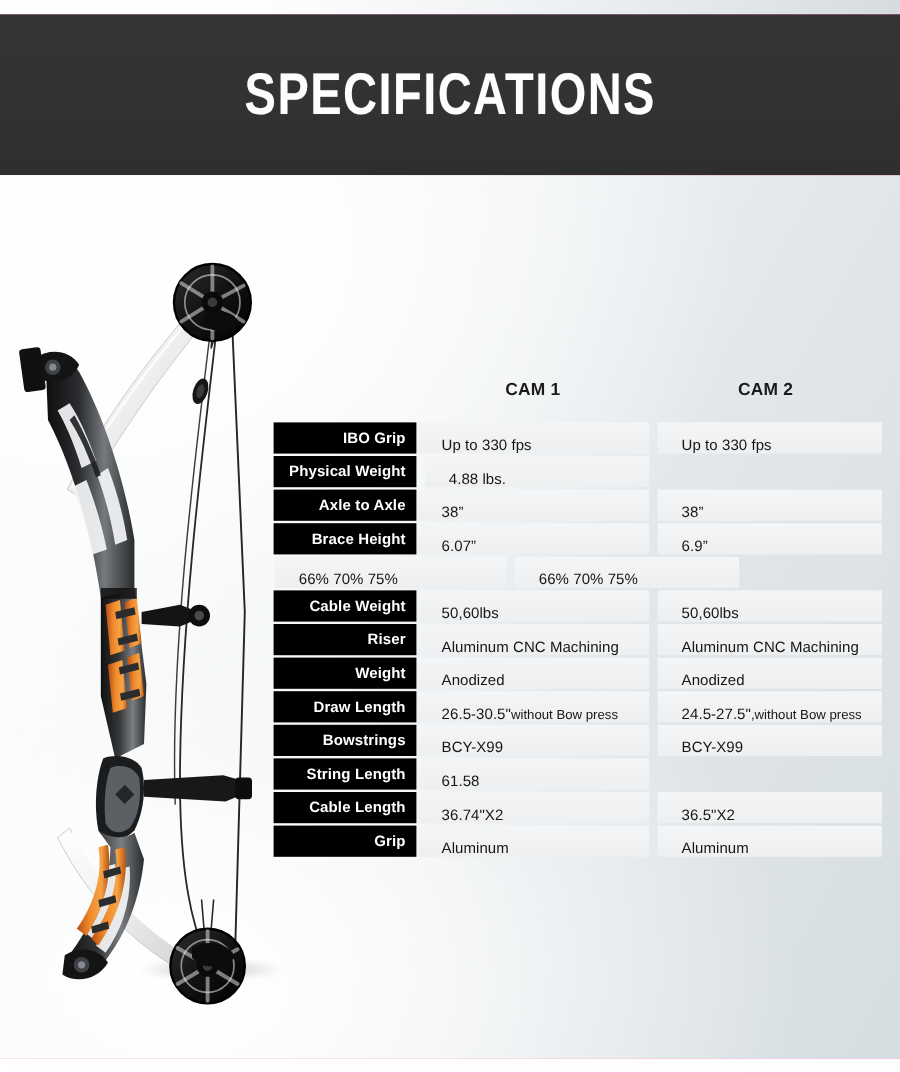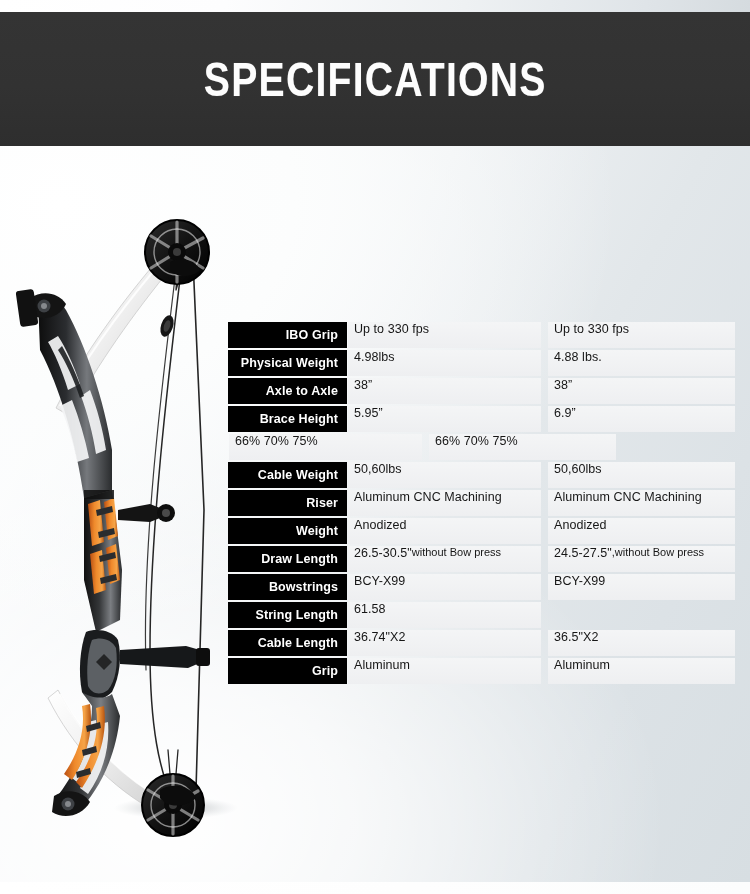--- a/index.html
+++ b/index.html
@@ -93,22 +93,22 @@
     display:flex;align-items:center;justify-content:flex-end;
     padding-right:9px;
     box-sizing:border-box;
     letter-spacing:.1px;
     white-space:nowrap;
   }
   .row .v1,.row .v2{
     background:#f1f2f3;
     background:linear-gradient(180deg,#f4f5f6 0%,#eeeff1 100%);
     font-size:12.5px;color:#161616;
-    display:flex;align-items:flex-start;
-    padding-left:6px;
+    display:flex;align-items:flex-end;
+    padding-left:20px;
     box-sizing:border-box;
     white-space:nowrap;
     overflow:hidden;
     letter-spacing:.05px;
   }
   .row .v1{width:193px;flex:0 0 193px;margin-left:1px;}
   .row .gap{width:7px;flex:0 0 7px;background:transparent;}
   .row .v2{width:187px;flex:0 0 187px;}
   .small-note{font-size:11px;letter-spacing:0;}
 </style>
@@ -317,56 +317,57 @@
 
       <g>
         <path d="M120 500 L186 496 L200 500 L202 512 L188 518 L120 514 Z" fill="#16181a"></path>
         <rect x="196" y="498" width="14" height="18" rx="3" fill="#0d0d0d"></rect>
       </g>
     </svg>
   </div>
 
   <div class="spec-table">
 
+    <div class="col-heads">
+      <div class="col-head c1">CAM 1</div>
+      <div class="col-head c2">CAM 2</div>
+    </div>
 
     <div class="rows" id="rows">
         <div class="row">
           <div class="label">IBO Grip</div>
           <div class="v1">
             <span>Up to 330 fps</span>
           </div>
           <div class="gap"></div>
           <div class="v2">
             <span>Up to 330 fps</span>
           </div>
         </div>
         <div class="row">
           <div class="label">Physical Weight</div>
-          <div class="v1">
-            <span>4.98lbs</span>
-          </div>
           <div class="gap"></div>
           <div class="v2">
             <span>4.88 lbs.</span>
           </div>
         </div>
         <div class="row">
           <div class="label">Axle to Axle</div>
           <div class="v1">
             <span>38”</span>
           </div>
           <div class="gap"></div>
           <div class="v2">
             <span>38”</span>
           </div>
         </div>
         <div class="row">
           <div class="label">Brace Height</div>
           <div class="v1">
-            <span>5.95”</span>
+            <span>6.07”</span>
           </div>
           <div class="gap"></div>
           <div class="v2">
             <span>6.9”</span>
           </div>
         </div>
         <div class="row">
           <div class="v1">
             <span>66%  70%  75%</span>
           </div>

